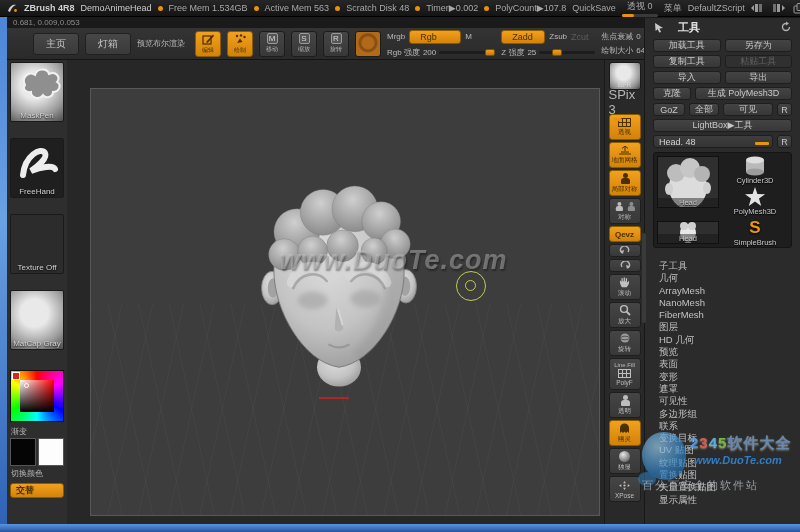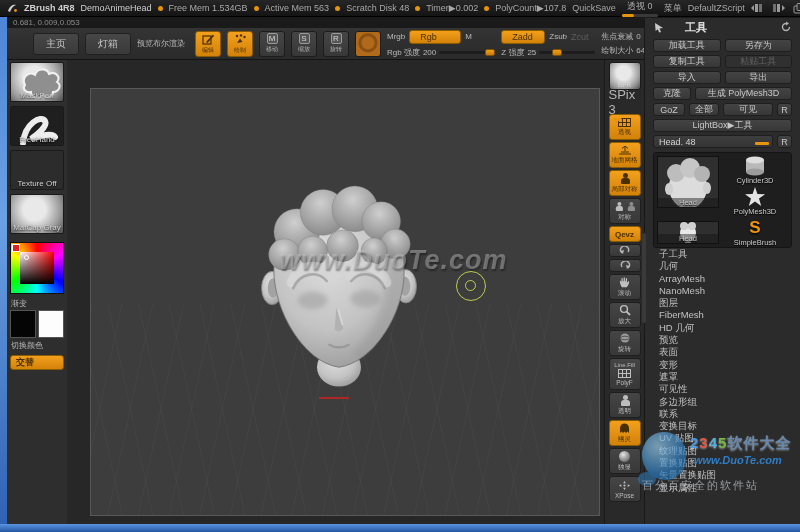--- a/index.html
+++ b/index.html
@@ -51,21 +51,21 @@
   .slider { display:flex; align-items:center; gap:3px; font-size:8px; color:#b9b9b9; }
   .track { position:relative; width:56px; height:3px; background:#1d1d1d; border-radius:2px; }
   .handle { position:absolute; top:-2px; width:10px; height:7px; background:linear-gradient(#f2a01c,#c87b08);
     border-radius:2px; border:1px solid #7a5200; }
 
   
   .leftstrip { position:absolute; left:0; top:17px; width:7px; height:507px;
     background:linear-gradient(180deg,#4d86d8,#6aa0e4 40%,#2f62b4); }
   .leftshelf { position:absolute; left:7px; top:60px; width:60px; height:464px; background:#2e2e2e;
     display:flex; flex-direction:column; align-items:center; padding-top:2px; }
-  .lthumb { position:relative; width:54px; height:40px; margin-bottom:4px; background:#242424;
+  .lthumb { position:relative; width:54px; height:60px; margin-bottom:16px; background:#242424;
     border:1px solid #1a1a1a; border-radius:2px; overflow:hidden; }
   .lthumb .lbl { position:absolute; left:0; right:0; bottom:1px; text-align:center; font-size:8px;
     color:#d2d2d2; text-shadow:0 1px 2px #000; }
   .sphere-bg { position:absolute; inset:0; background:radial-gradient(circle at 45% 38%, #e9e9e9 0 30%, #9a9a9a 70%, #4c4c4c); }
   .flat-dark { position:absolute; inset:0; background:#2c2c2c; }
   .picker { position:relative; width:54px; height:52px; margin:4px 0 2px;
     background:conic-gradient(#f00,#f0f,#00f,#0ff,#0f0,#ff0,#f00); border:1px solid #111; }
   .picker-r { position:absolute; left:1px; top:1px; width:8px; height:8px; background:#d22; border:1px solid #fff; }
   .sv { position:absolute; left:9px; top:9px; right:9px; bottom:9px;
     background:linear-gradient(to bottom, rgba(0,0,0,0), #000), linear-gradient(to right, #fff, #f00); }
@@ -108,40 +108,40 @@
     background-image:repeating-linear-gradient(0deg, currentColor 0 1px, transparent 1px 4px),
                      repeating-linear-gradient(90deg, currentColor 0 1px, transparent 1px 4px); }
   .iperson { position:relative; width:10px; height:11px; }
   .iperson::before { content:""; position:absolute; left:3px; top:0; width:5px; height:5px; border-radius:50%; background:currentColor; }
   .iperson::after { content:""; position:absolute; left:1px; top:5px; width:9px; height:6px; border-radius:3px 3px 1px 1px; background:currentColor; }
   .iball { width:11px; height:11px; border-radius:50%; background:radial-gradient(circle at 38% 32%, #e6e6e6, #787878 70%, #3f3f3f); }
 
   
   .panel { position:absolute; left:644px; top:18px; width:156px; height:506px; background:#2b2b2b;
     border-left:1px solid #181818; }
-  .panel-head { height:18px; display:flex; align-items:center; gap:20px; padding:0 8px; }
+  .panel-head { height:18px; display:flex; align-items:center; gap:13px; padding:0 8px; }
   .panel-title { font-size:11px; font-weight:bold; color:#e2e2e2; flex:1; }
   .pbtn { height:13px; background:linear-gradient(#444,#373737); border:1px solid #1e1e1e; border-radius:3px;
     color:#c8c8c8; font-size:9px; display:flex; align-items:center; justify-content:center; }
   .pbtn.dim { color:#606060; background:#303030; }
   .prow { display:flex; gap:4px; padding:0 8px; margin-top:3px; }
   .headbar { position:relative; flex:1; height:13px; background:linear-gradient(#3e3e3e,#343434);
     border:1px solid #1e1e1e; border-radius:3px; color:#d6d6d6; font-size:9px; display:flex;
     align-items:center; padding:0 5px; }
   .headbar .odash { position:absolute; right:3px; bottom:2px; width:14px; height:3px; background:#e8940a; border-radius:1px; }
   .inventory { margin:4px 8px 0; height:96px; background:#1e1e1e; border:1px solid #141414; border-radius:3px;
     display:flex; gap:3px; padding:3px; }
   .inv-col1 { width:62px; display:flex; flex-direction:column; gap:13px; }
   .inv-col2 { flex:1; display:flex; flex-direction:column; gap:2px; }
   .inv-big { position:relative; height:58px; background:#2f2f2f; border:1px solid #101010; overflow:hidden; }
   .inv-sm { position:relative; height:26px; background:#2f2f2f; border:1px solid #101010; overflow:hidden; }
   .inv-cell { position:relative; height:29px; display:flex; flex-direction:column; align-items:center; justify-content:center; }
   .inv-lbl { font-size:7.5px; color:#c9c9c9; text-align:center; text-shadow:0 1px 1px #000; }
   .inv-big .inv-lbl, .inv-sm .inv-lbl { position:absolute; left:0; right:0; bottom:0; background:rgba(20,20,20,.45); }
-  .sections { margin-top:0; }
+  .sections { margin-top:12px; }
   .sec { height:12.3px; line-height:12.3px; padding-left:14px; font-size:9.5px; color:#c2c2c2; }
   .panel-grip { position:absolute; left:-3px; top:215px; width:4px; height:90px; background:#3a3a3a; border-radius:2px; }
 
   
   .bottomstrip { position:absolute; left:0; top:524px; width:800px; height:8px;
     background:linear-gradient(#5a95e2,#26549f); }
   .wm-badge { position:absolute; right:0px; bottom:18px; width:160px; height:96px; pointer-events:none; opacity:.9; }
   .wm-logo { position:absolute; left:2px; top:22px; width:44px; height:48px; border-radius:50% 50% 46% 54%;
     background:radial-gradient(circle at 35% 30%, #9fd2f2, #2d7fc2 60%, #175a93); opacity:.75; }
   .wm-logo::after { content:""; position:absolute; left:-4px; bottom:-6px; width:18px; height:14px;
@@ -580,22 +580,22 @@
             <span class="inv-lbl">SimpleBrush</span>
           </div>
         </div>
       </div>
 
       <div class="sections">
         <div class="sec">子工具</div>
         <div class="sec">几何</div>
         <div class="sec">ArrayMesh</div>
         <div class="sec">NanoMesh</div>
+        <div class="sec">FiberMesh</div>
         <div class="sec">图层</div>
-        <div class="sec">FiberMesh</div>
         <div class="sec">HD 几何</div>
         <div class="sec">预览</div>
         <div class="sec">表面</div>
         <div class="sec">变形</div>
         <div class="sec">遮罩</div>
         <div class="sec">可见性</div>
         <div class="sec">多边形组</div>
         <div class="sec">联系</div>
         <div class="sec">变换目标</div>
         <div class="sec">UV 贴图</div>

